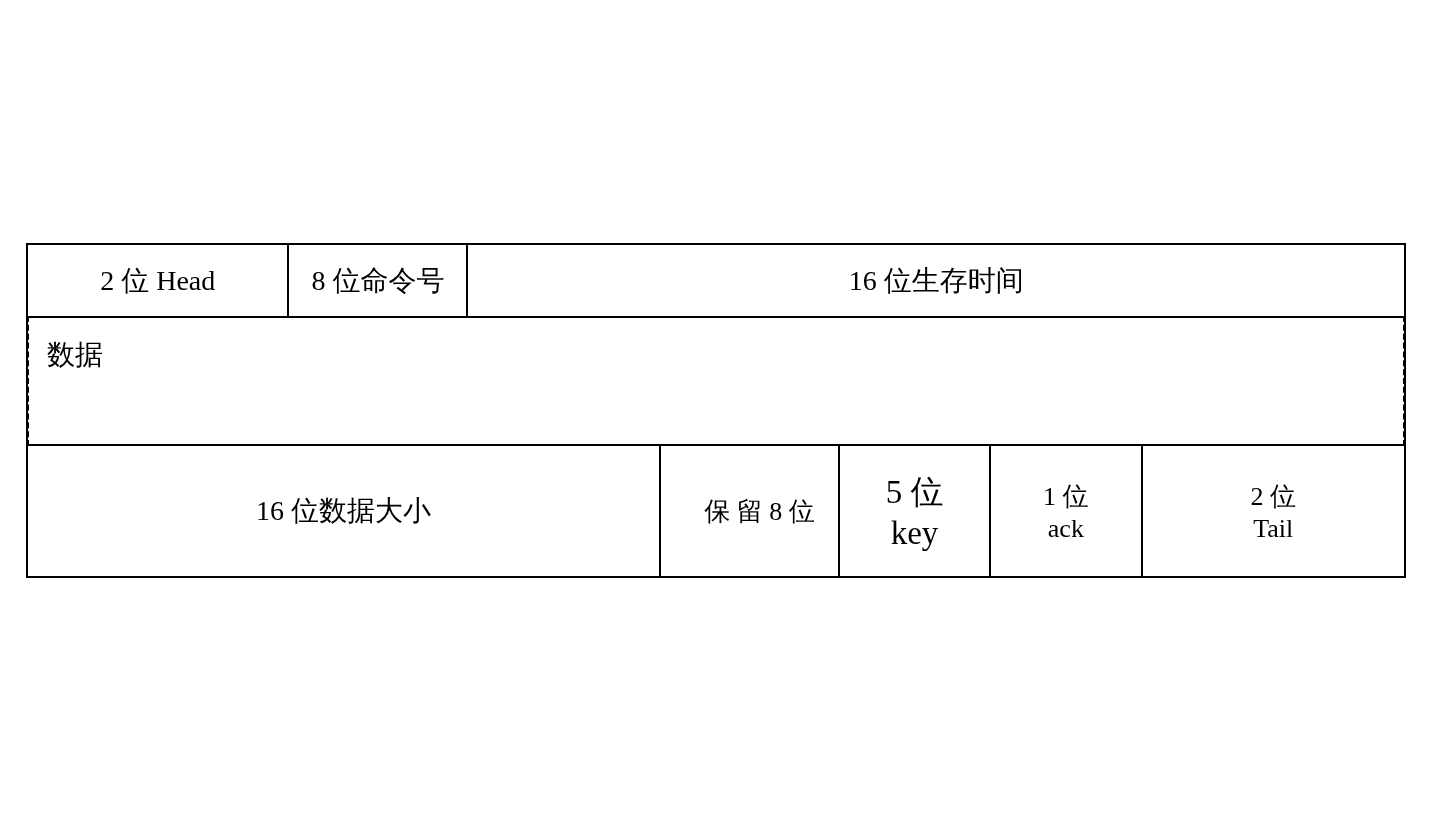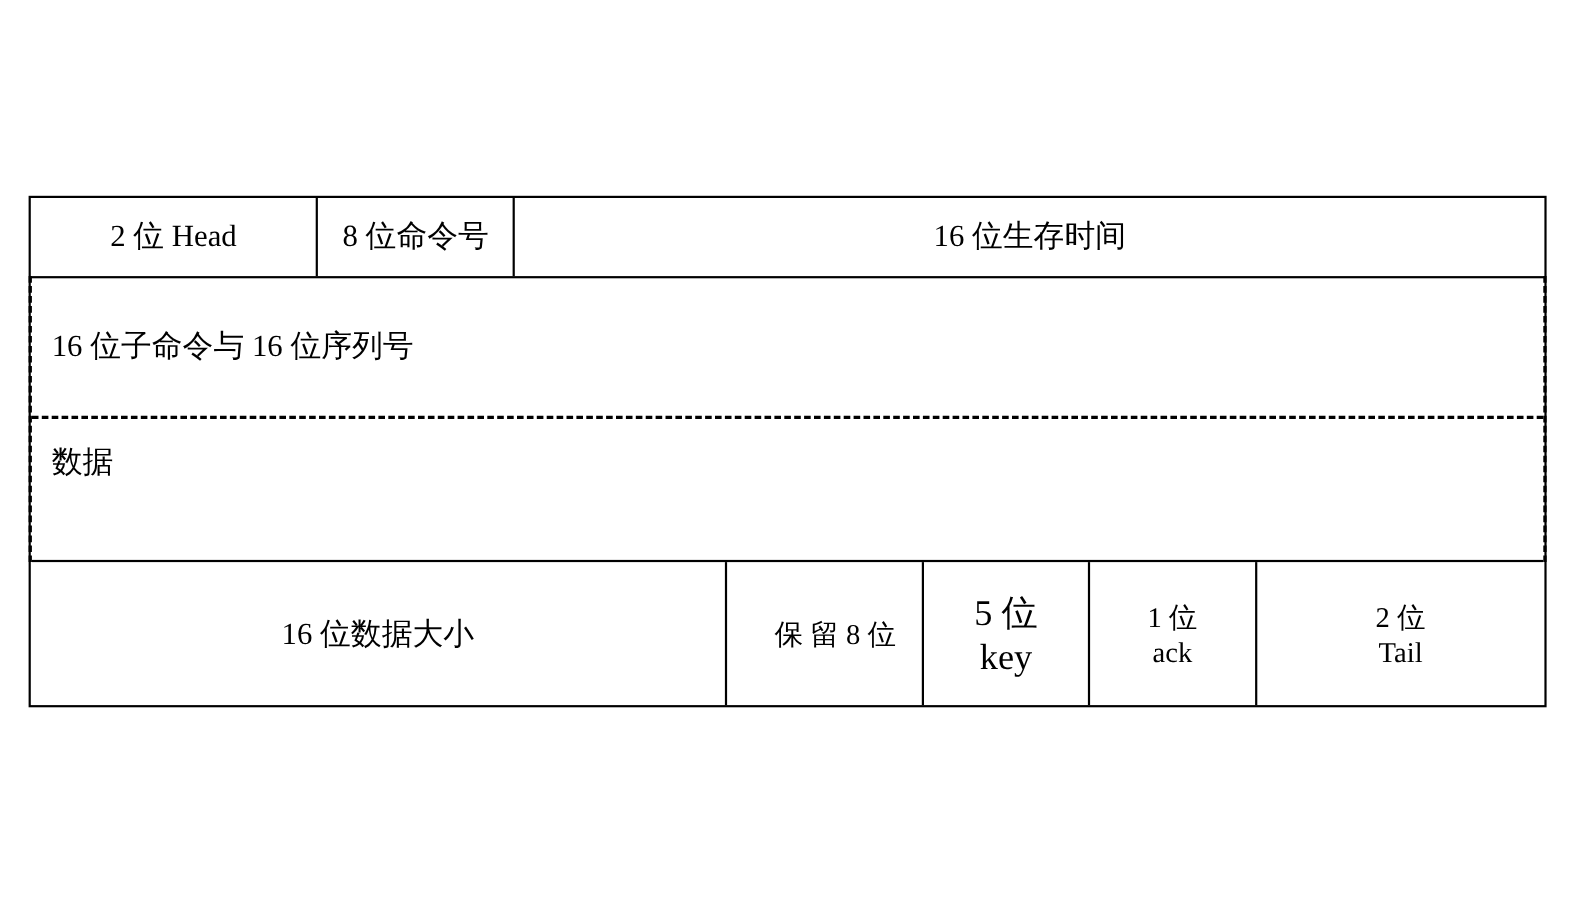--- a/index.html
+++ b/index.html
@@ -164,23 +164,20 @@
     <div class="cell cell-cmd">
       <span>8 位命令号</span>
     </div>
     <div class="cell cell-ttl">
       <span>16 位生存时间</span>
     </div>
   </div>
 
 
   <div class="row3-4-container">
-    <div class="inner-row3">
-      <span>16 位子命令与 16 位序列号</span>
-    </div>
     <div class="inner-row4">
       <span>数据</span>
     </div>
   </div>
 
   <div class="row5">
     <div class="cell-datasize">
       <span>16 位数据大小</span>
     </div>
     <div class="cell-reserved">

